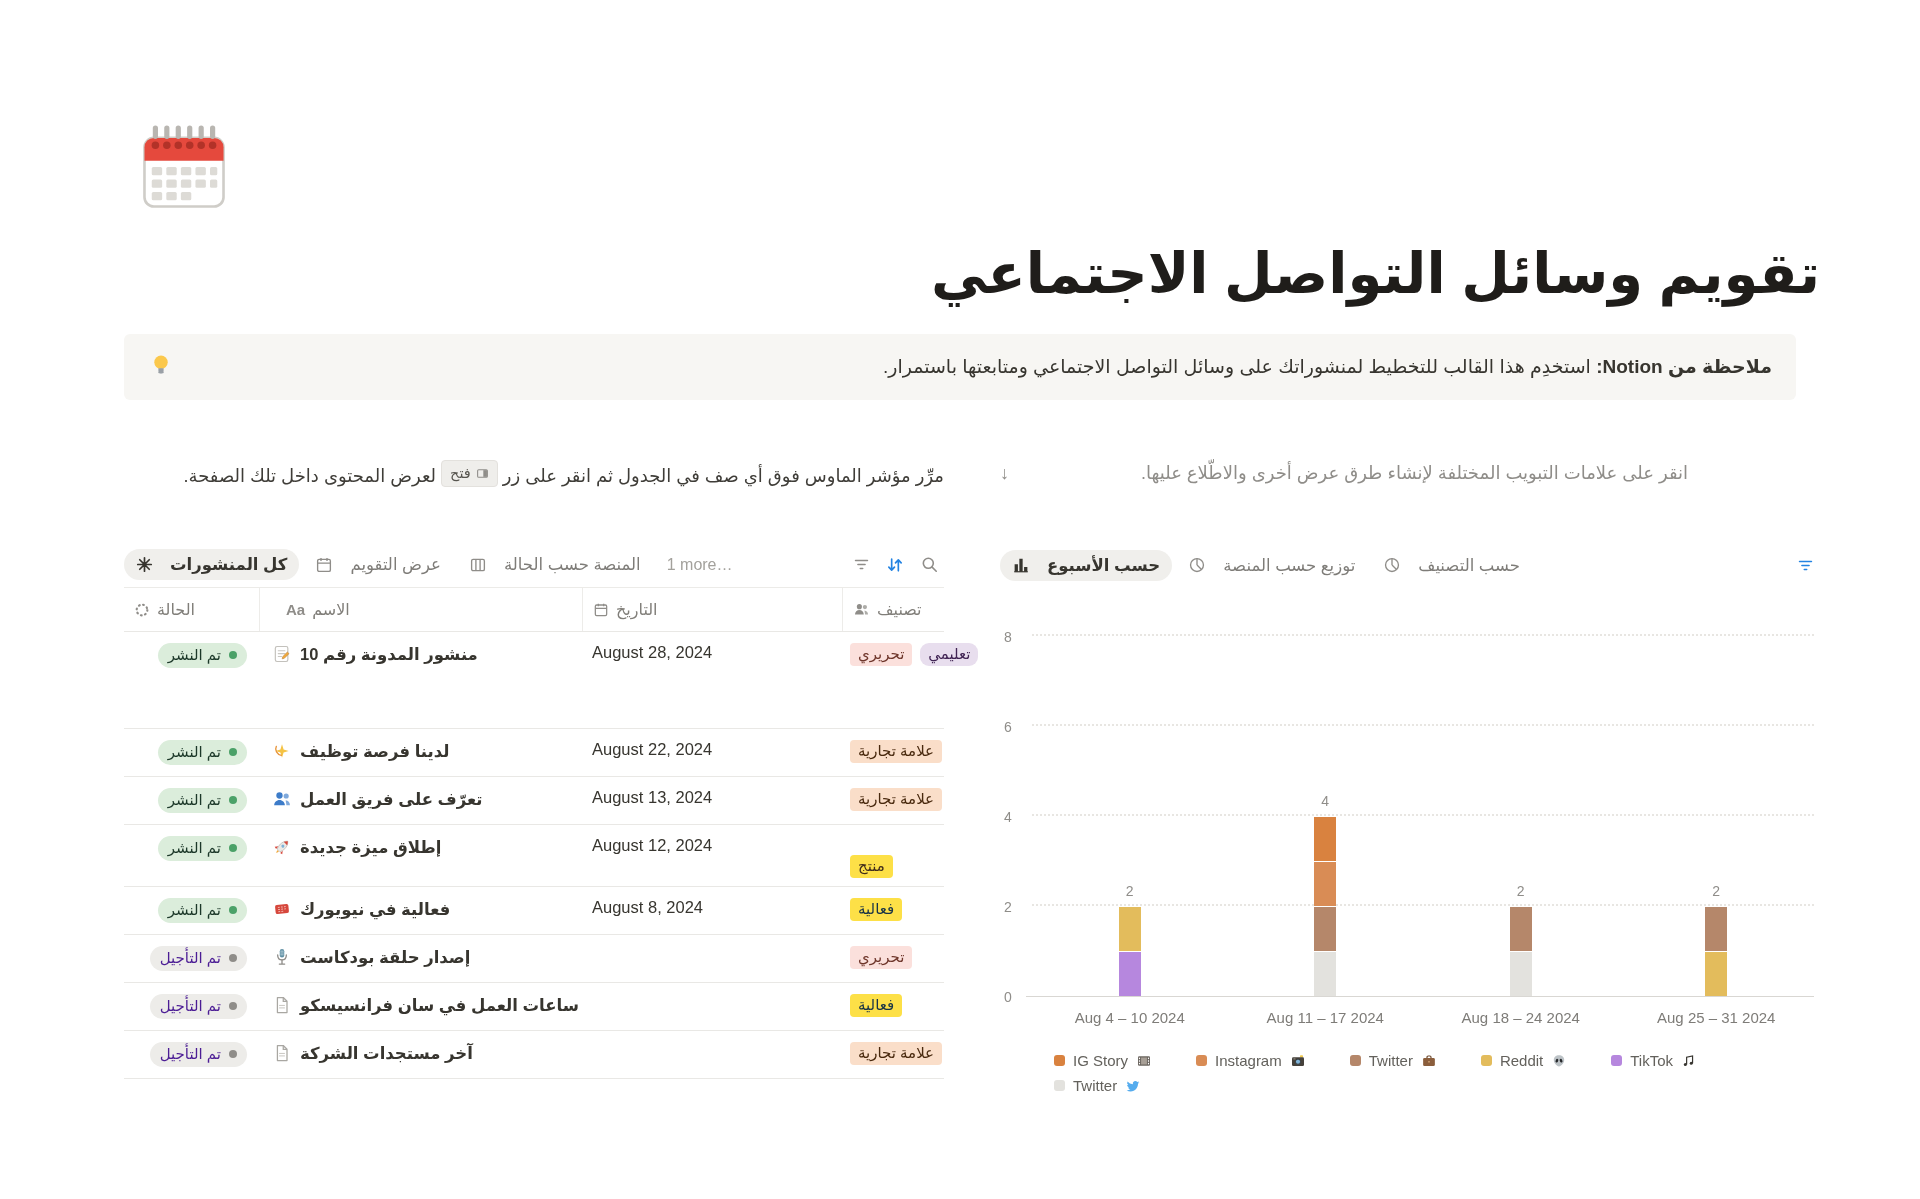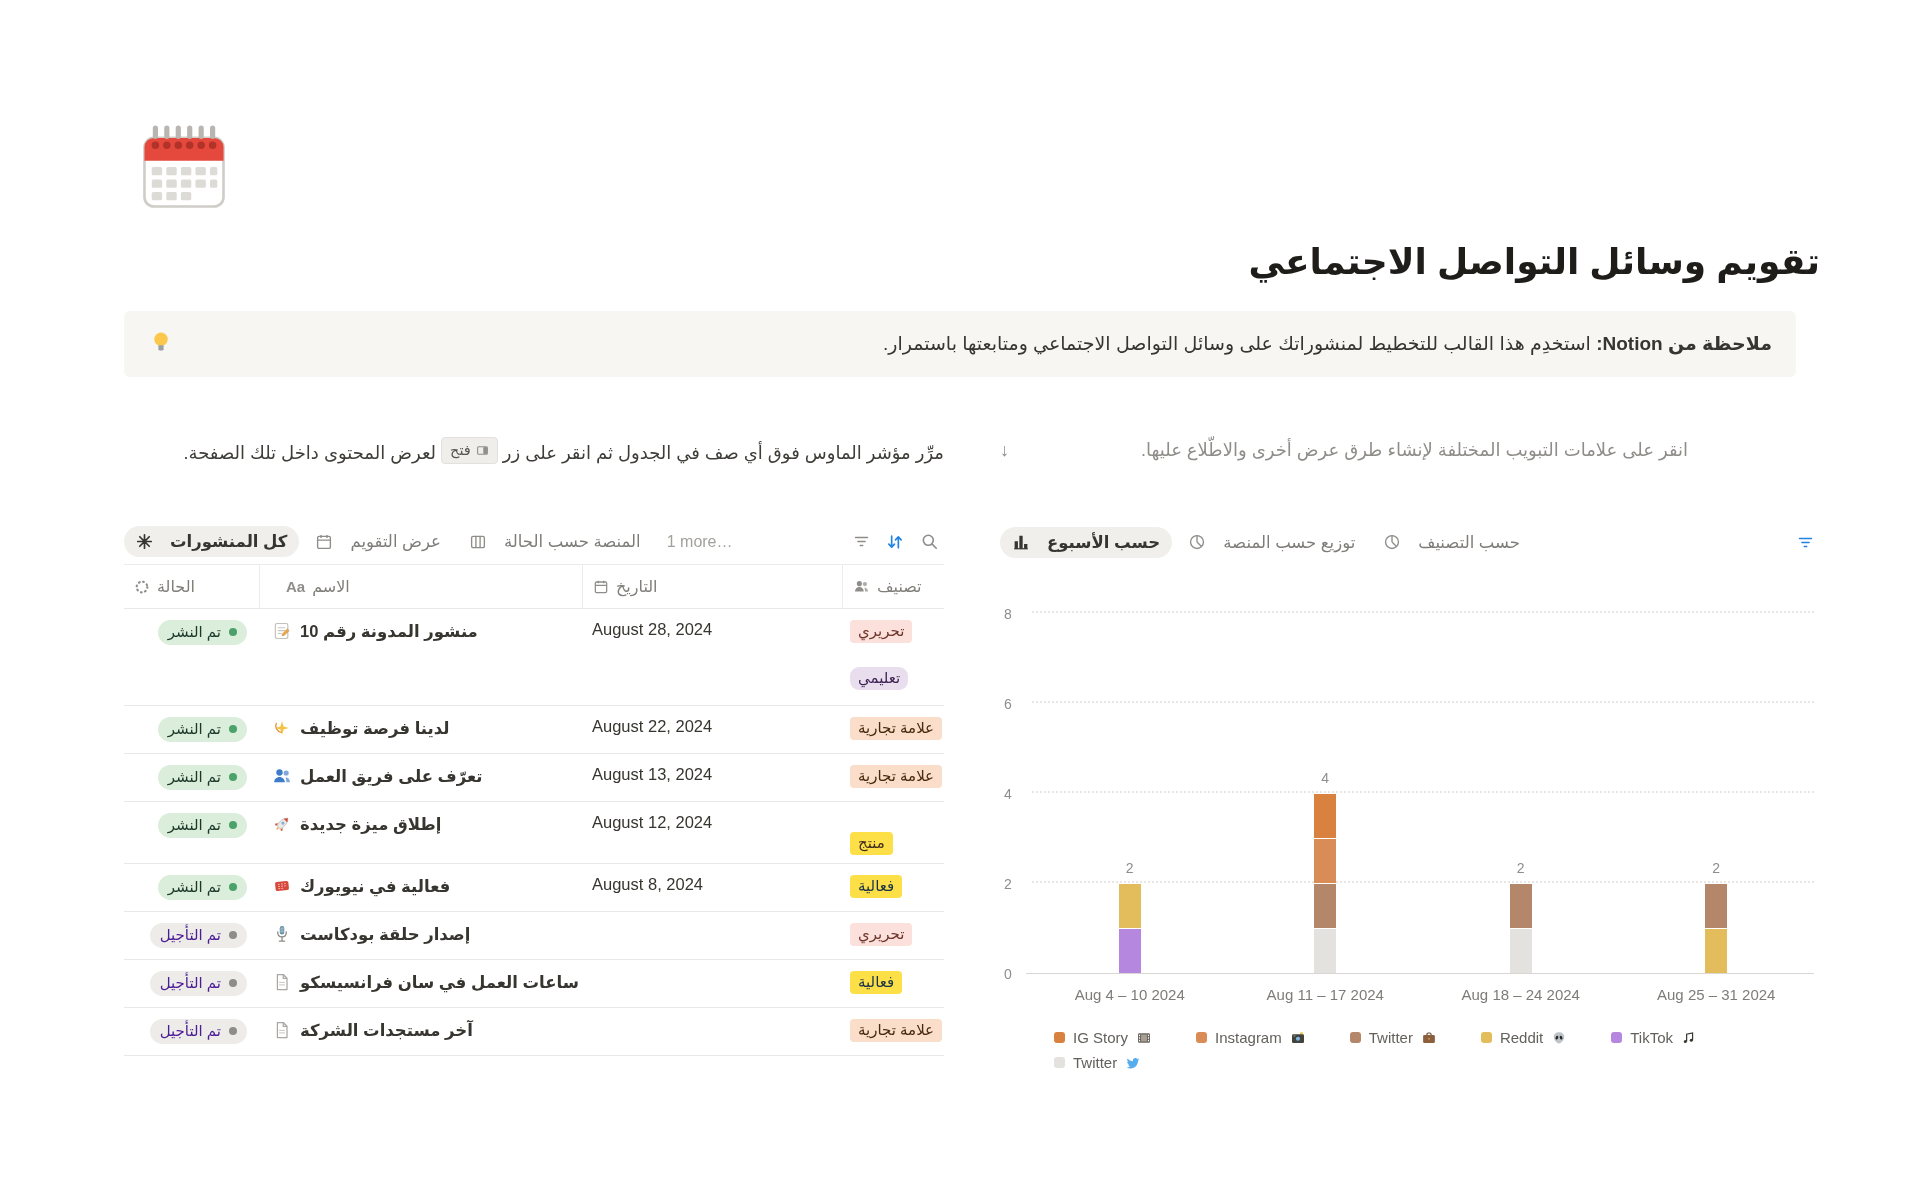--- a/index.html
+++ b/index.html
@@ -1,20 +1,20 @@
 <!DOCTYPE html>
 <html><head>
 <meta charset="utf-8">
 <style>
   * { margin:0; padding:0; box-sizing:border-box; }
   html,body { width:1920px; height:1199px; background:#fff; overflow:hidden;
     font-family:"Liberation Sans","DejaVu Sans",sans-serif; color:#37352F; }
   .page { width:1696px; margin-left:124px; padding-top:115px; }
   .page-icon { width:104px; height:104px; margin-left:8px; cursor:pointer; }
-  h1.title { direction:rtl; text-align:right; font-size:36px; font-weight:700;
+  h1.title { direction:rtl; text-align:right; font-size:56px; font-weight:700;
     color:#1F1D1A; margin-top:22px; letter-spacing:-0.5px; }
   .callout { margin-top:28px; width:1672px; background:#F7F6F3; border-radius:6px;
     padding:18px 24px; display:flex; align-items:center; gap:16px; }
   .callout .bulb { flex:0 0 26px; }
   .callout-text { flex:1; direction:rtl; text-align:right; font-size:19px; line-height:1.5; color:#37352F; }
   .callout-text b { font-weight:700; }
 
   .cols { display:flex; gap:56px; margin-top:60px; }
   .col { width:820px; }
 
@@ -49,21 +49,21 @@
   .aa { font-size:15px; font-weight:600; color:#8F8D89;margin-left:16px; }
 
   .trow { display:flex; min-height:48px; border-bottom:1px solid #E9E8E5; align-items:stretch; }
   .trow.tall { min-height:97px; }
   .tcell { display:flex; align-items:flex-start; padding-top:11px; padding-bottom:8px; }
   .cell-status { width:135px; justify-content:flex-end; padding-right:12px; }
   .cell-name { width:323px; gap:8px; padding-left:13px; cursor:pointer; }
   .cell-name .nm { direction:rtl; font-size:16.5px; font-weight:600; color:#37352F; line-height:1.4; }
   .cell-name svg { flex:0 0 20px; margin-top:1px; }
   .cell-date { width:260px; padding-left:10px; font-size:16.5px; color:#37352F; }
-  .cell-tags { width:102px; flex-direction:column; gap:24px; padding-left:8px; }
+  .cell-tags { width:102px; flex-direction:row; gap:8px; padding-left:8px; }
 
   .status-pill { display:inline-flex; align-items:center; gap:8px; border-radius:999px;
     padding:3px 10px 4px; font-size:15px; white-space:nowrap; cursor:pointer; }
   .status-pill .dot { width:8px; height:8px; border-radius:50%; }
   .st-green { background:#DBEDDB; color:#1C3829; }
   .st-green .dot { background:#4BA168; }
   .st-gray { background:#EDECE9; color:#4c1d95; }
   .st-gray .dot { background:#8F8D89; }
 
   .tag { display:inline-block; border-radius:4px; padding:2px 8px 3px; font-size:15px;

